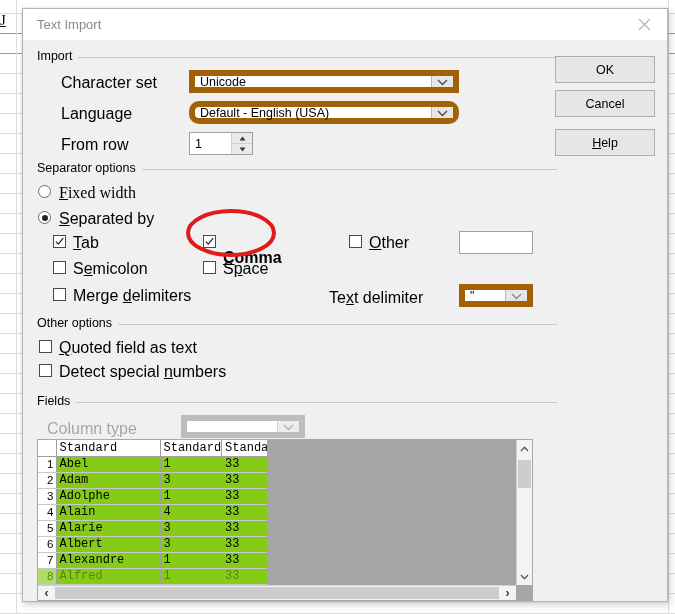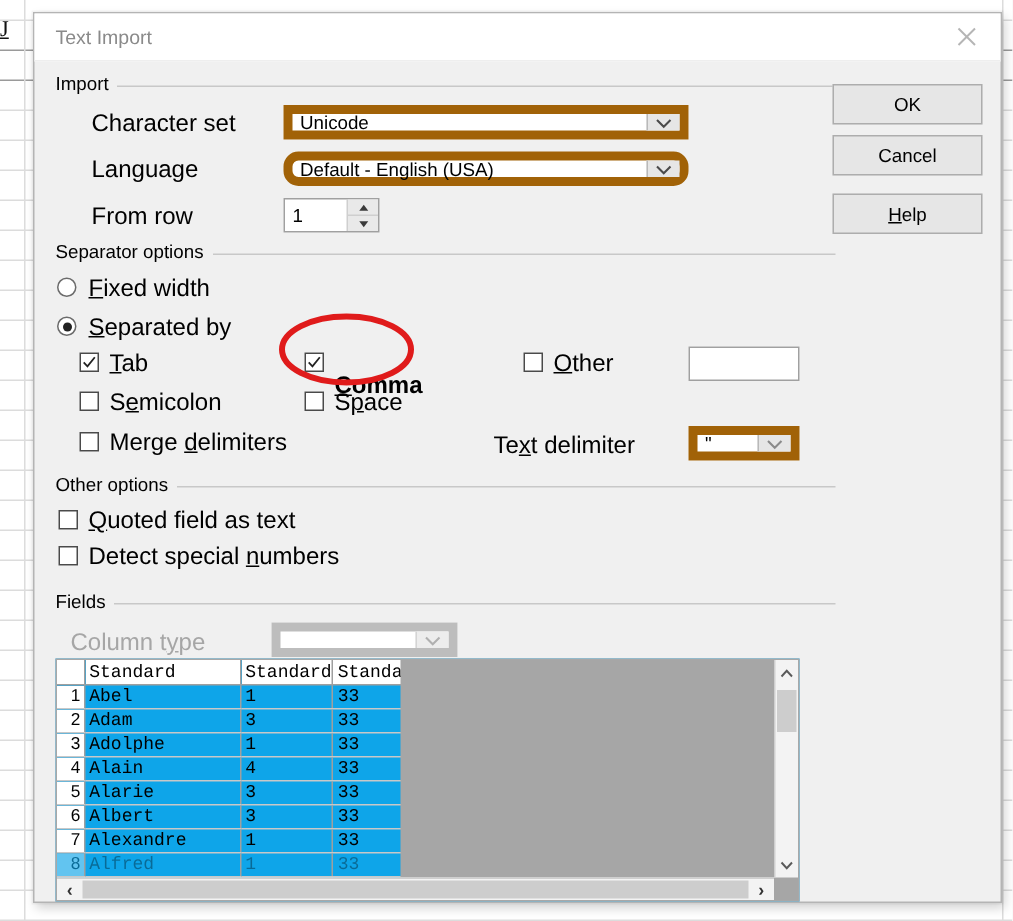--- a/index.html
+++ b/index.html
@@ -90,21 +90,21 @@
      border:1px solid #6b6b6b;background:#fff;box-sizing:border-box;}
   .radio.on::after{content:"";position:absolute;left:2.5px;top:2.5px;
      width:6px;height:6px;border-radius:50%;background:#222;}
   .cbox{position:absolute;width:13px;height:13px;border:1px solid #4a4a4a;
      background:#fff;box-sizing:border-box;}
   .cbox.on svg{position:absolute;left:1px;top:1px;}
 
   
   #preview{
     position:absolute;left:14px;top:430px;width:496px;height:162px;
-    background:#0ea5e9;border:1px solid #a8a8a8;box-sizing:border-box;overflow:hidden;
+    background:#84cc16;border:1px solid #a8a8a8;box-sizing:border-box;overflow:hidden;
   }
   #ptable{border-collapse:collapse;table-layout:fixed;
      font-family:"Liberation Mono","DejaVu Sans Mono",monospace;font-size:12px;}
   #ptable th,#ptable td{
      border-right:1px solid #9f9f9f;border-bottom:1px solid #c8c8c8;
      padding:0 0 0 3px;height:16px;text-align:left;font-weight:normal;
      white-space:nowrap;overflow:hidden;box-sizing:border-box;
   }
   #ptable th{background:#fff;border-bottom:1px solid #9f9f9f;}
   #ptable .rowhdr{
@@ -241,21 +241,21 @@
       </div>
     </div>
   </div>
 
   <div class="group" style="left:14px;top:152px;width:520px;height:1px;">
     <div class="gline"></div>
     <div class="glabel">Separator options</div>
   </div>
 
   <div class="radio" style="left:15px;top:176px;"></div>
-  <div class="lbl" style="left:36px;top:175px;">
+  <div class="lbl" style="left:36px;top:175px;font-family:Liberation Serif, serif;">
     <u>F</u><span>ixed width</span>
   </div>
 
   <div class="radio on" style="left:15px;top:202px;"></div>
   <div class="lbl" style="left:36px;top:201px;">
     <u>S</u><span>eparated by</span>
   </div>
 
   <div class="cbox on" style="left:30px;top:226px;">
     <svg width="9" height="9" viewBox="0 0 9 9">

